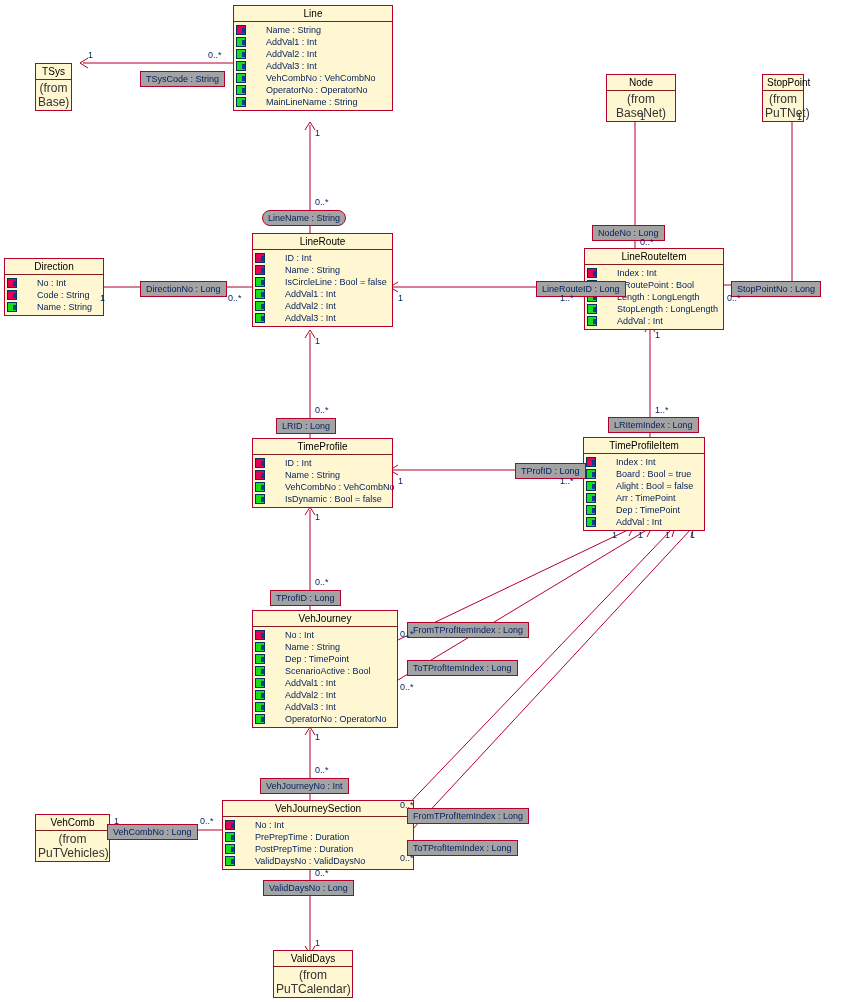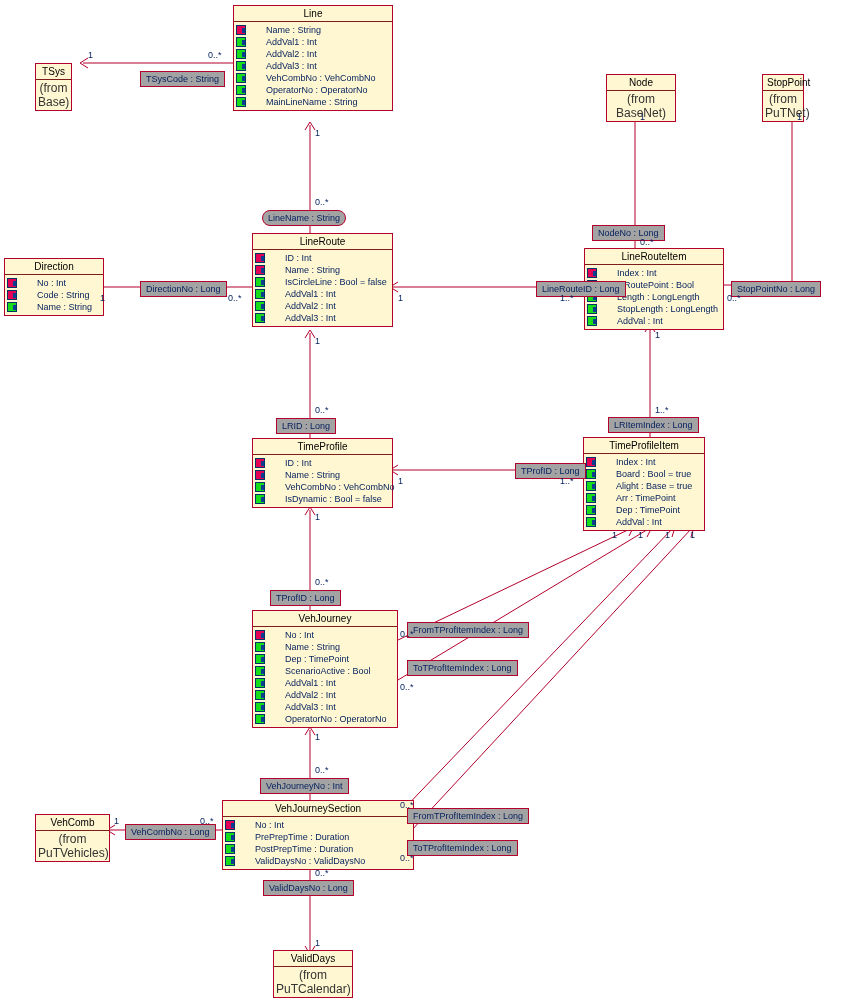--- a/index.html
+++ b/index.html
@@ -293,21 +293,21 @@
     <div class="attr">
         <span class="attr-icon pk"></span>
         <span class="attr-text">Index : Int</span>
       </div>
     <div class="attr">
         <span class="attr-icon"></span>
         <span class="attr-text">Board : Bool = true</span>
       </div>
     <div class="attr">
         <span class="attr-icon"></span>
-        <span class="attr-text">Alight : Base = true</span>
+        <span class="attr-text">Alight : Bool = false</span>
       </div>
     <div class="attr">
         <span class="attr-icon"></span>
         <span class="attr-text">Arr : TimePoint</span>
       </div>
     <div class="attr">
         <span class="attr-icon"></span>
         <span class="attr-text">Dep : TimePoint</span>
       </div>
     <div class="attr">
@@ -395,21 +395,21 @@
 <div class="assoc-label" style="left:536px; top:281px;">LineRouteID : Long</div>
 <div class="assoc-label" style="left:276px; top:418px;">LRID : Long</div>
 <div class="assoc-label" style="left:515px; top:463px;">TProfID : Long</div>
 <div class="assoc-label" style="left:608px; top:417px;">LRItemIndex : Long</div>
 <div class="assoc-label" style="left:270px; top:590px;">TProfID : Long</div>
 <div class="assoc-label" style="left:407px; top:622px;">FromTProfItemIndex : Long</div>
 <div class="assoc-label" style="left:407px; top:660px;">ToTProfItemIndex : Long</div>
 <div class="assoc-label" style="left:260px; top:778px;">VehJourneyNo : Int</div>
 <div class="assoc-label" style="left:407px; top:808px;">FromTProfItemIndex : Long</div>
 <div class="assoc-label" style="left:407px; top:840px;">ToTProfItemIndex : Long</div>
-<div class="assoc-label" style="left:125px; top:824px;">VehCombNo : Long</div>
+<div class="assoc-label" style="left:107px; top:824px;">VehCombNo : Long</div>
 <div class="assoc-label" style="left:263px; top:880px;">ValidDaysNo : Long</div>
 
 <div class="plain-label" style="left:88px; top:50px;">1</div>
 <div class="plain-label" style="left:208px; top:50px;">0..*</div>
 <div class="plain-label" style="left:315px; top:128px;">1</div>
 <div class="plain-label" style="left:315px; top:197px;">0..*</div>
 <div class="plain-label" style="left:100px; top:293px;">1</div>
 <div class="plain-label" style="left:228px; top:293px;">0..*</div>
 <div class="plain-label" style="left:398px; top:293px;">1</div>
 <div class="plain-label" style="left:560px; top:293px;">1..*</div>

